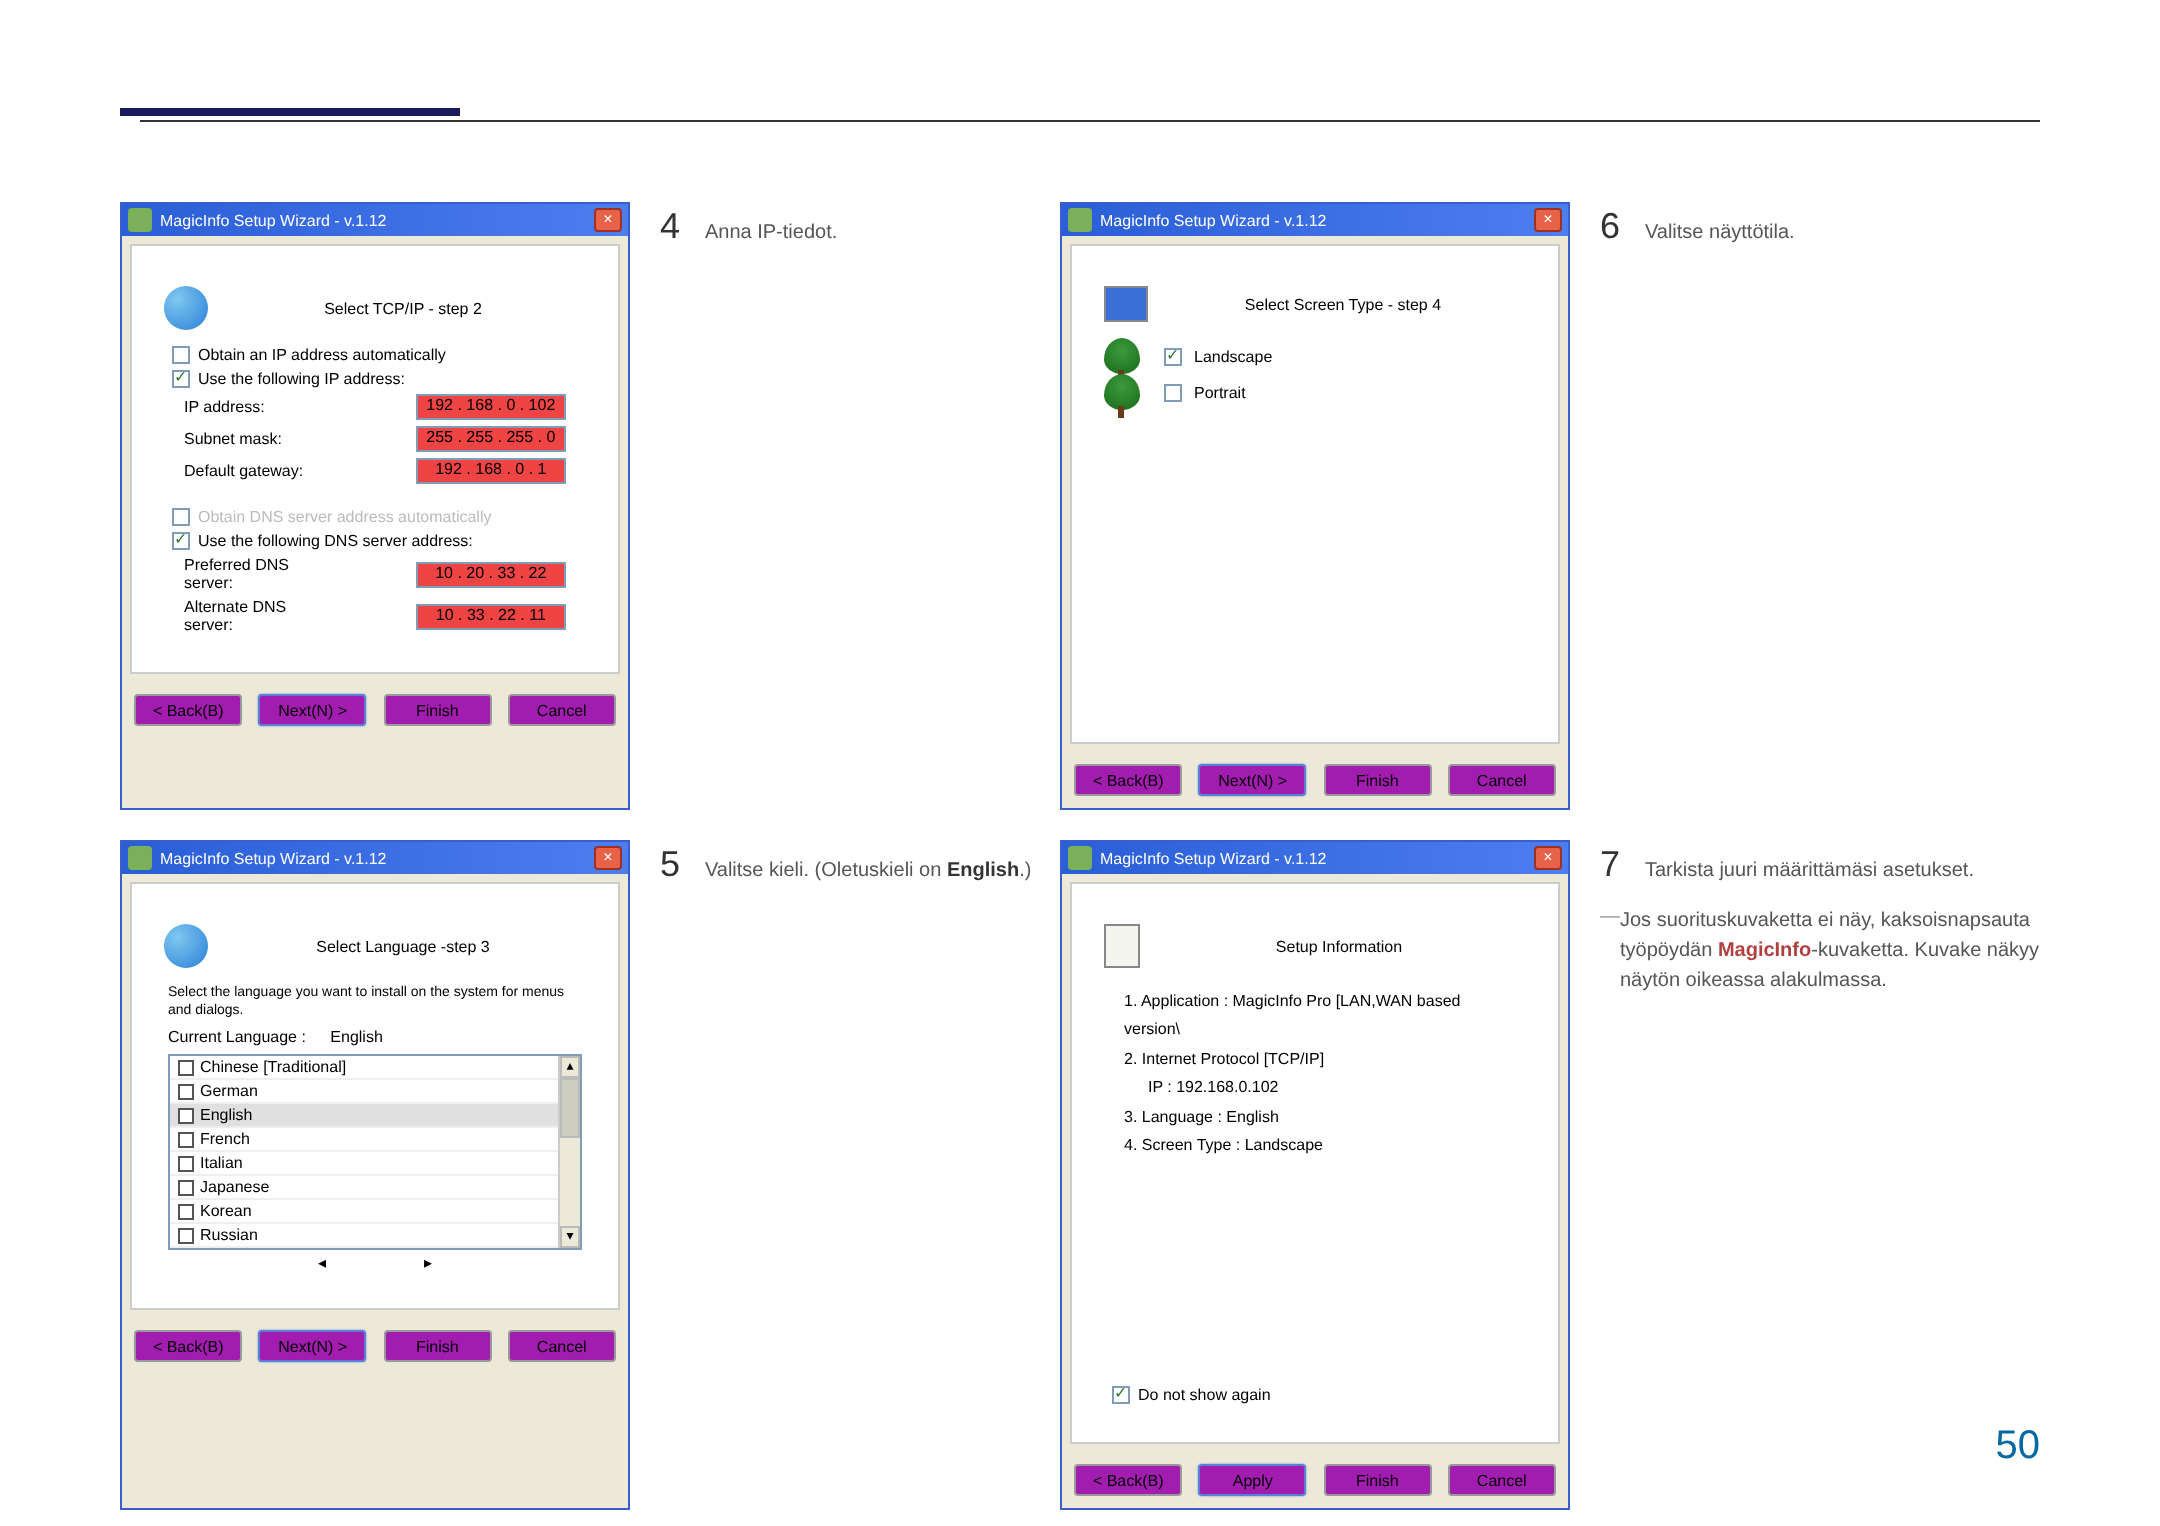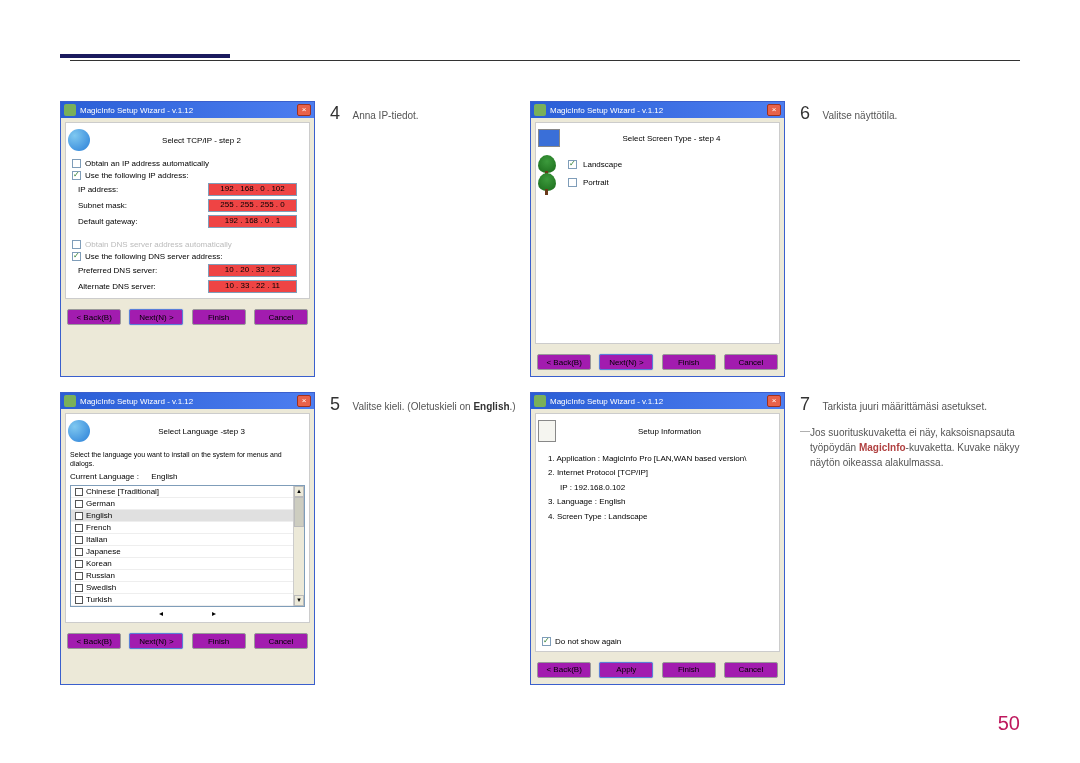--- a/index.html
+++ b/index.html
@@ -83,21 +83,21 @@
   color: #fff;
   display: flex;
   align-items: center;
   justify-content: center;
   font-size: 8px;
   line-height: 1;
 }
 .wiz-body {
   background: #fff;
   margin: 4px;
-  padding: 2px;
+  padding: 16px;
   border: 1px solid #ccc;
 }
 .step-header {
   text-align: center;
   font-size: 8px;
   margin: 4px 0 8px;
   display: flex;
   align-items: center;
   gap: 6px;
   justify-content: flex-start;
@@ -176,21 +176,21 @@
   background: #a21caf;
   border-radius: 2px;
   display: flex;
   align-items: center;
   justify-content: center;
   cursor: pointer;
 }
 .btn.primary { border: 1px solid #5a7fd8; box-shadow: 0 0 1px #5a7fd8; }
 .lang-list {
   border: 1px solid #7f9db9;
-  height: 122px;
+  height: 98px;
   overflow: hidden;
   margin: 2px;
   position: relative;
 }
 .lang-item {
   display: flex;
   align-items: center;
   gap: 3px;
   padding: 1px 4px;
   font-size: 8px;
@@ -259,21 +259,21 @@
 .desc-text {
   font-size: 7px;
   margin: 4px 2px;
   line-height: 1.3;
 }
 .page-num {
   position: absolute;
   bottom: 28px;
   right: 60px;
   font-size: 20px;
-  color: #be185d;
+  color: #0369a1;
 }
 .col-right { padding-top: 2px; }
 </style>
 </head>
 <body>
 
 <div class="short-rule"></div>
 <div class="top-rule"></div>
 
 <div class="layout">

